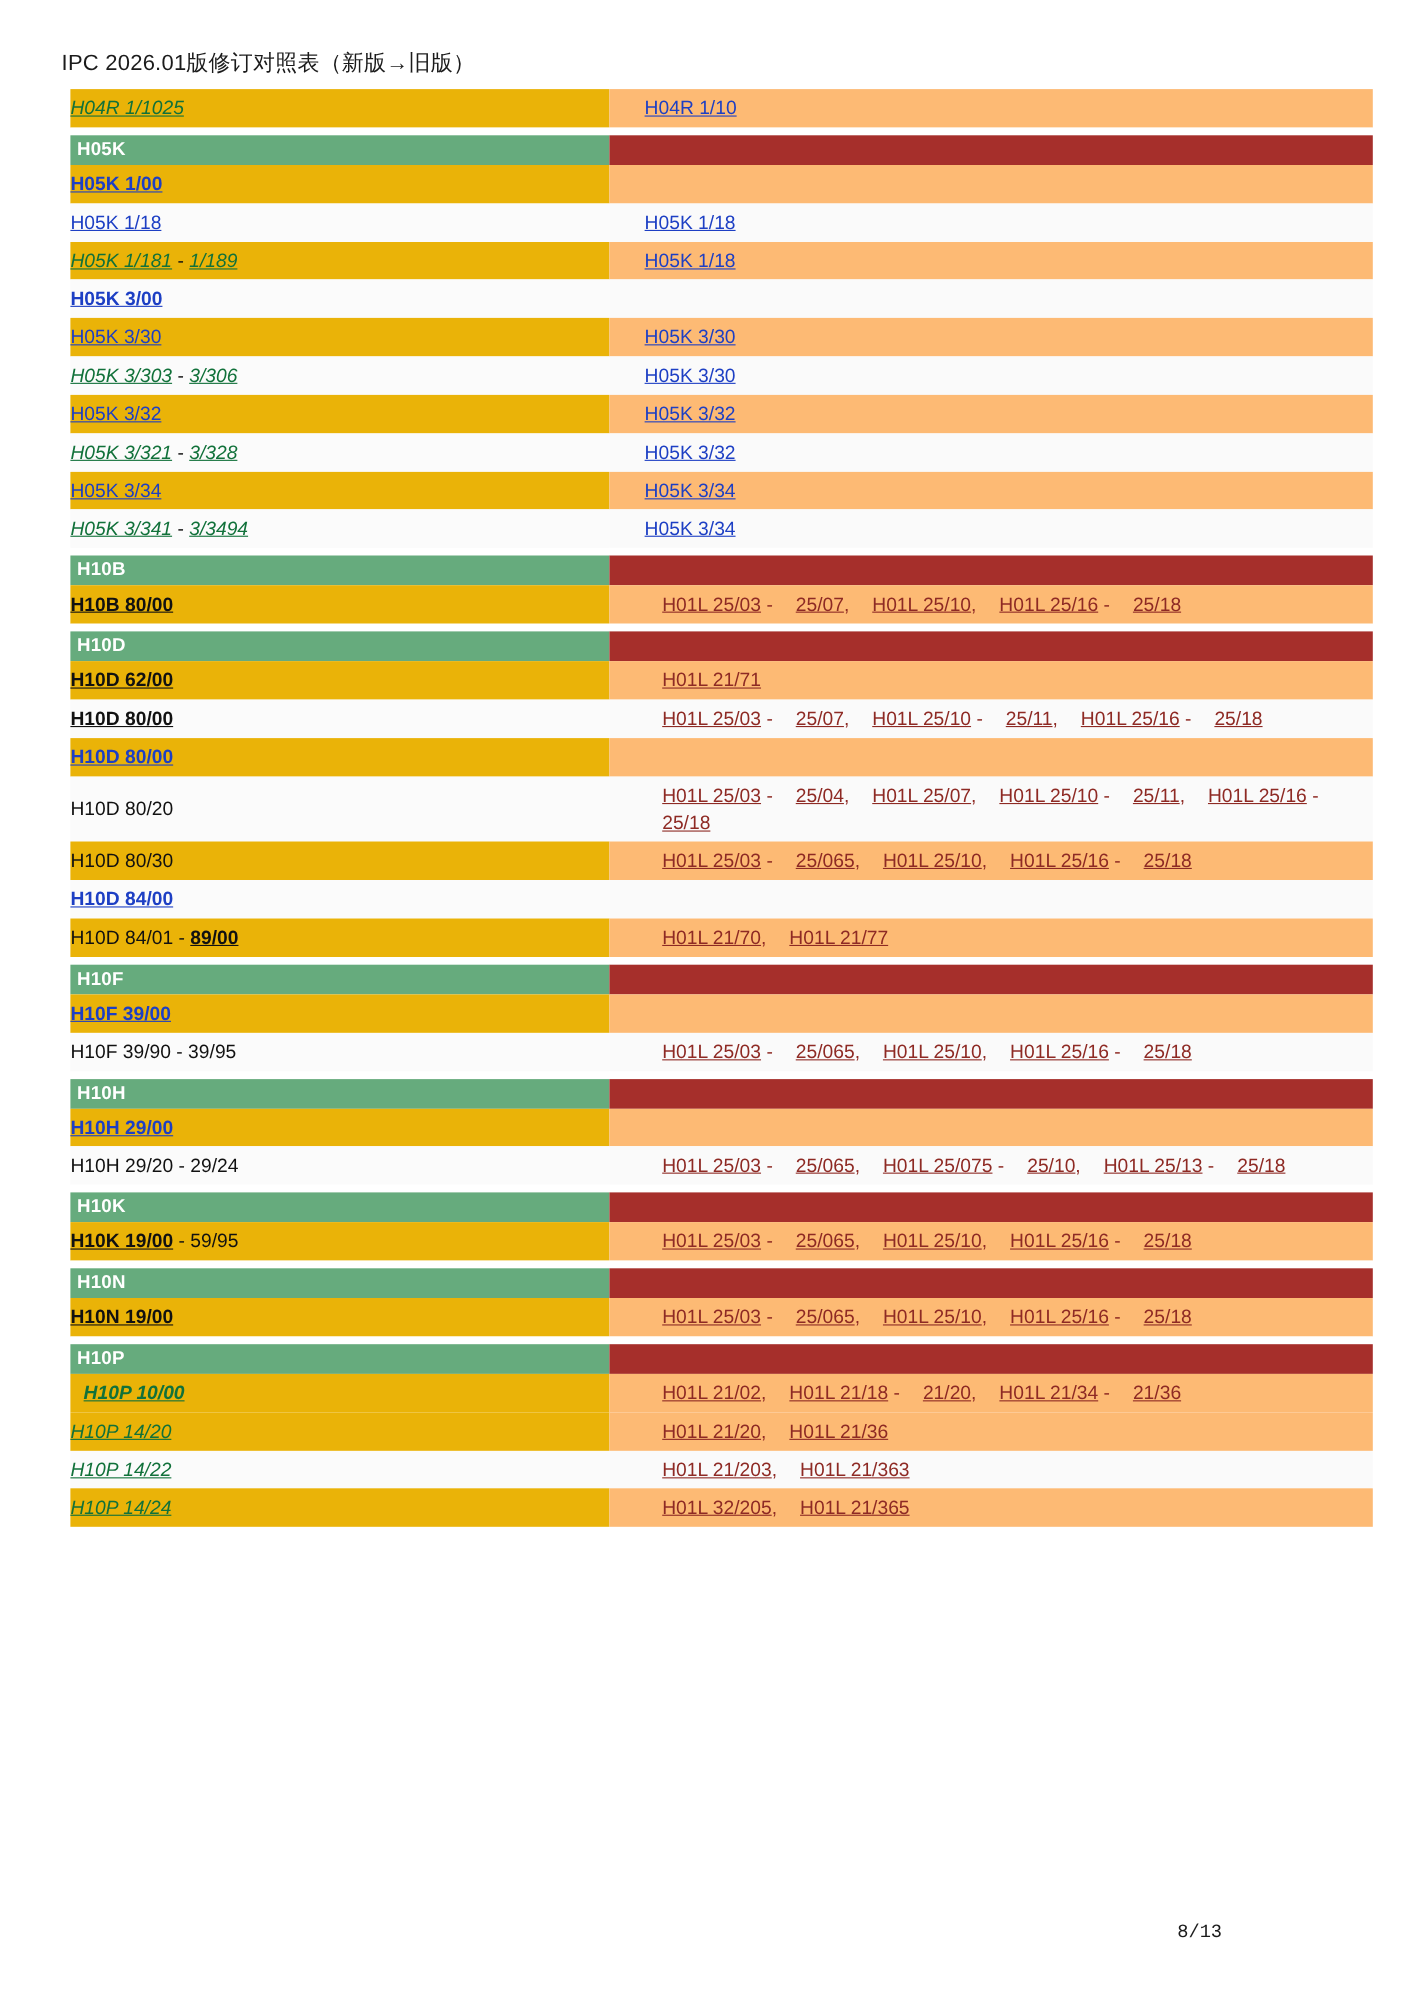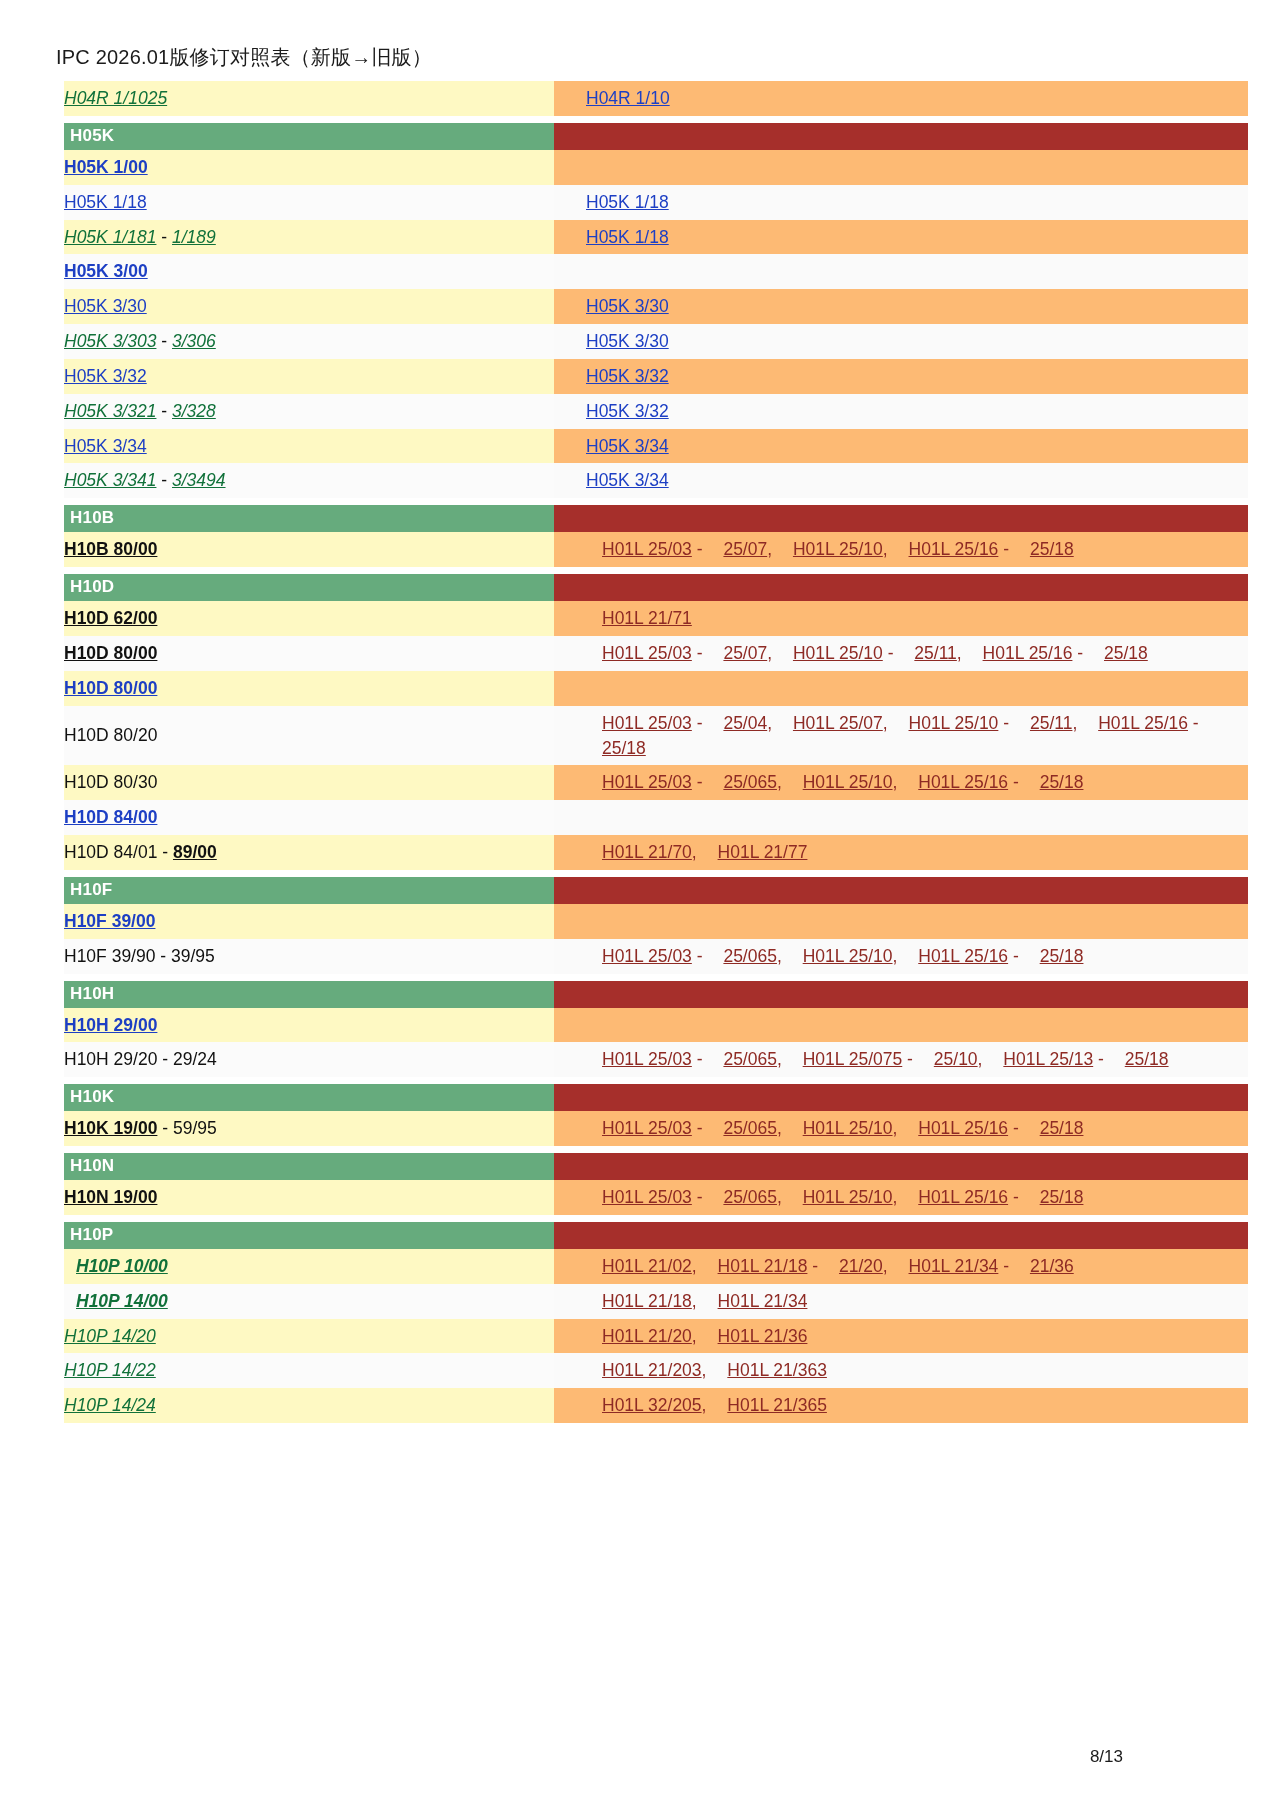--- a/index.html
+++ b/index.html
@@ -31,21 +31,21 @@
   }
   table.ipc col.c-left{width:490px;}
   table.ipc col.c-right{width:694px;}
 
   table.ipc tr td{
     vertical-align:middle;
     padding:0;
     border:0;
   }
   
-  tr.band-a td.left  {background:#fef9c3;}
+  tr.band-a td.left  {background:#eab308;}
   tr.band-a td.right {background:#fdba74;}
   tr.band-b td.left  {background:#fbfbfb;}
   tr.band-b td.right {background:#fafafa;}
 
   tr.section td.left {background:#66ab7d;}
   tr.section td.right{background:#a62f2b;}
 
   
   td.left  .cell{padding:5px 8px 5px 0;min-height:22px;box-sizing:border-box;}
   td.right .cell{padding:5px 14px 5px 32px;min-height:22px;box-sizing:border-box;}
@@ -75,24 +75,25 @@
   .sep          {color:#111111;text-decoration:none;font-style:normal;font-weight:normal;}
   .sep-red      {color:#8e2a24;text-decoration:none;}
 
   
   .i0{padding-left:6px;}
   .i1{padding-left:34px;}
   .i2{padding-left:66px;}
 
   .footer{
     position:absolute;
-    right:56px;
+    right:68px;
     bottom:44px;
     font-size:17px;
     color:#1b1b1b;
+    font-family:Liberation Mono, monospace;
   }
 </style>
 </head>
 <body>
 
 <div class="page">
 
   <div class="doc-title">IPC 2026.01版修订对照表（新版→旧版）</div>
 
   <table class="ipc">
@@ -390,28 +391,20 @@
           </td>
         </tr>
         <tr class="band-a">
           <td class="left">
             <div class="cell i1"><span class="t grn-b">H10P 10/00</span></div>
           </td>
           <td class="right">
             <div class="cell"><span class="t red">H01L 21/02</span><span class="t sep-red">, </span><span class="t red">H01L 21/18</span><span class="t sep-red"> - </span><span class="t red">21/20</span><span class="t sep-red">, </span><span class="t red">H01L 21/34</span><span class="t sep-red"> - </span><span class="t red">21/36</span></div>
           </td>
         </tr>
-        <tr class="band-b">
-          <td class="left">
-            <div class="cell i1"><span class="t grn-b">H10P 14/00</span></div>
-          </td>
-          <td class="right">
-            <div class="cell"><span class="t red">H01L 21/18</span><span class="t sep-red">, </span><span class="t red">H01L 21/34</span></div>
-          </td>
-        </tr>
         <tr class="band-a">
           <td class="left">
             <div class="cell i2"><span class="t grn">H10P 14/20</span></div>
           </td>
           <td class="right">
             <div class="cell"><span class="t red">H01L 21/20</span><span class="t sep-red">, </span><span class="t red">H01L 21/36</span></div>
           </td>
         </tr>
         <tr class="band-b">
           <td class="left">

